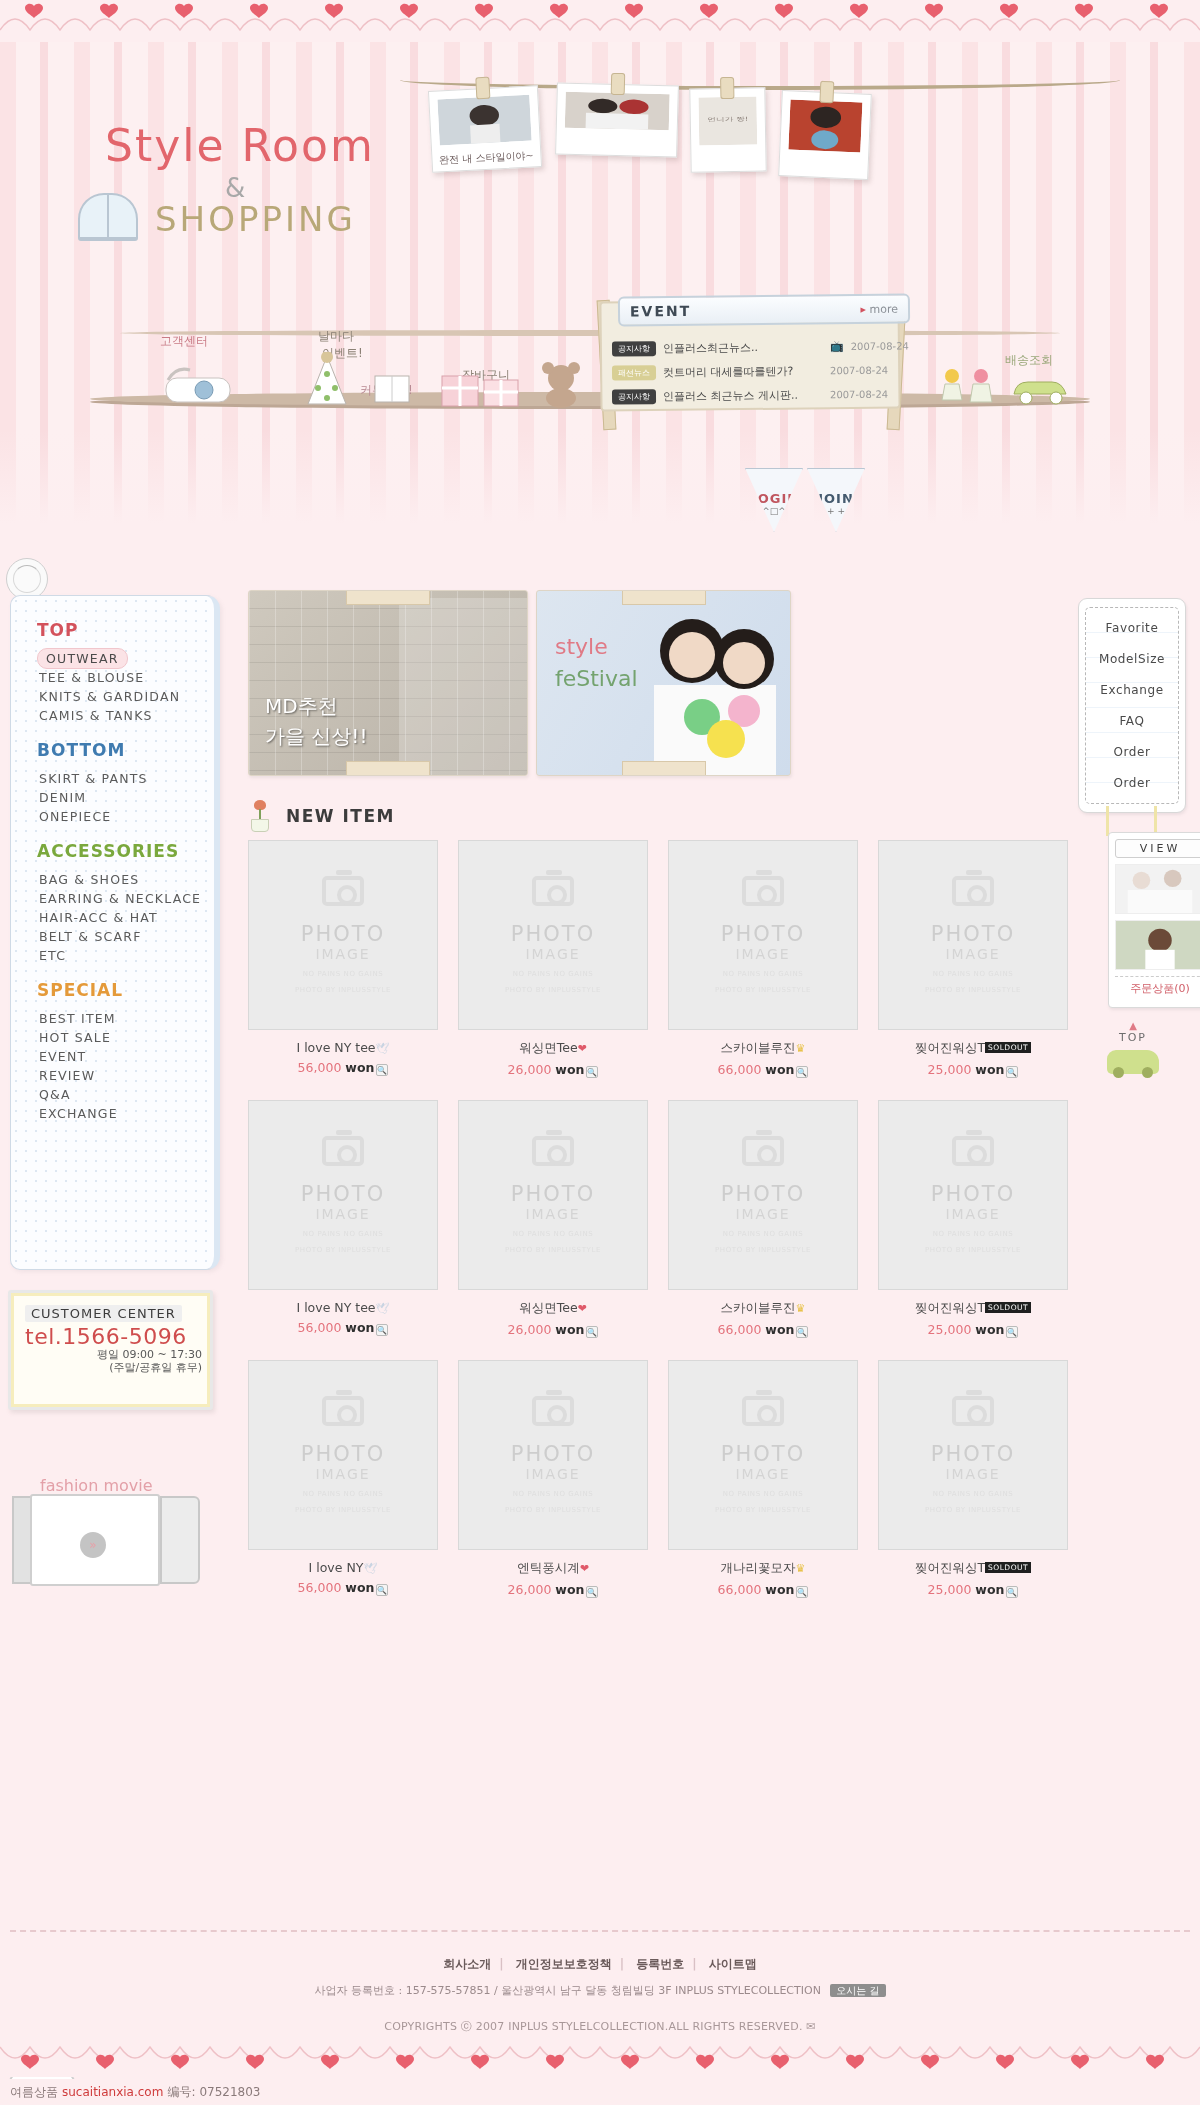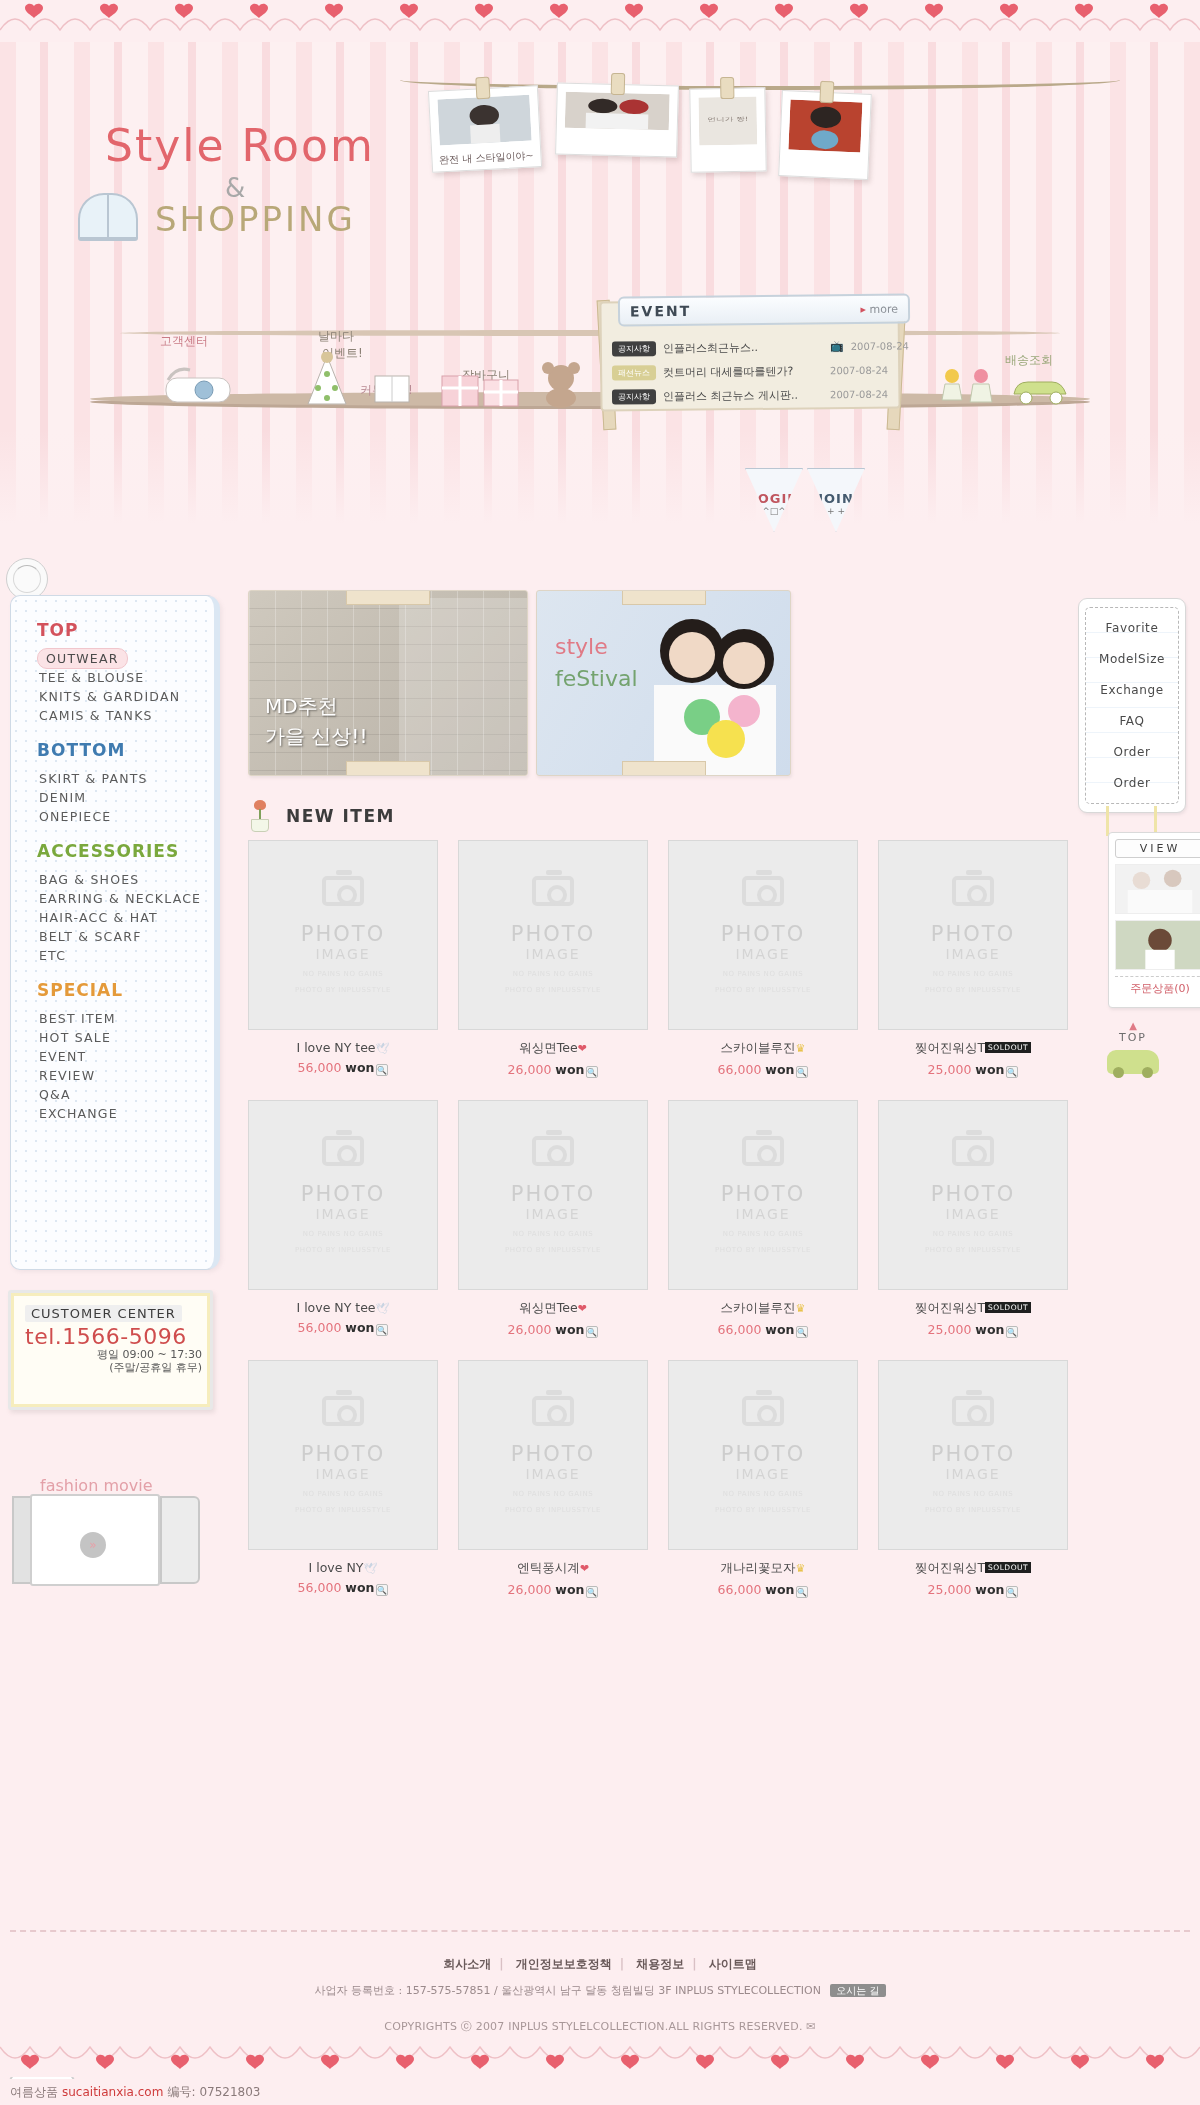--- a/index.html
+++ b/index.html
@@ -748,21 +748,21 @@
       <div class="pprice"><span class="amt">25,000</span> <span class="won">won</span><span class="mag">🔍</span></div>
     </div>
   </div>
 </div>
 
 <div id="footer">
   <div class="rule"></div>
   <div class="links">
     <span>회사소개</span><i>|</i>
     <span>개인정보보호정책</span><i>|</i>
-    <span>채용정보</span><i>|</i>
+    <span>등록번호</span><i>|</i>
     <span>사이트맵</span>
   </div>
   <div class="biz">
     <span>사업자 등록번호 : 157-575-57851 / 울산광역시 남구 달동 청림빌딩 3F INPLUS STYLECOLLECTION</span>
     <span class="map">오시는 길</span>
   </div>
   <div class="copy">COPYRIGHTS ⓒ 2007 INPLUS STYLELCOLLECTION.ALL RIGHTS RESERVED. ✉</div>
 </div>
 
 <svg class="lace-bot" viewBox="0 0 1200 42" preserveAspectRatio="none">

